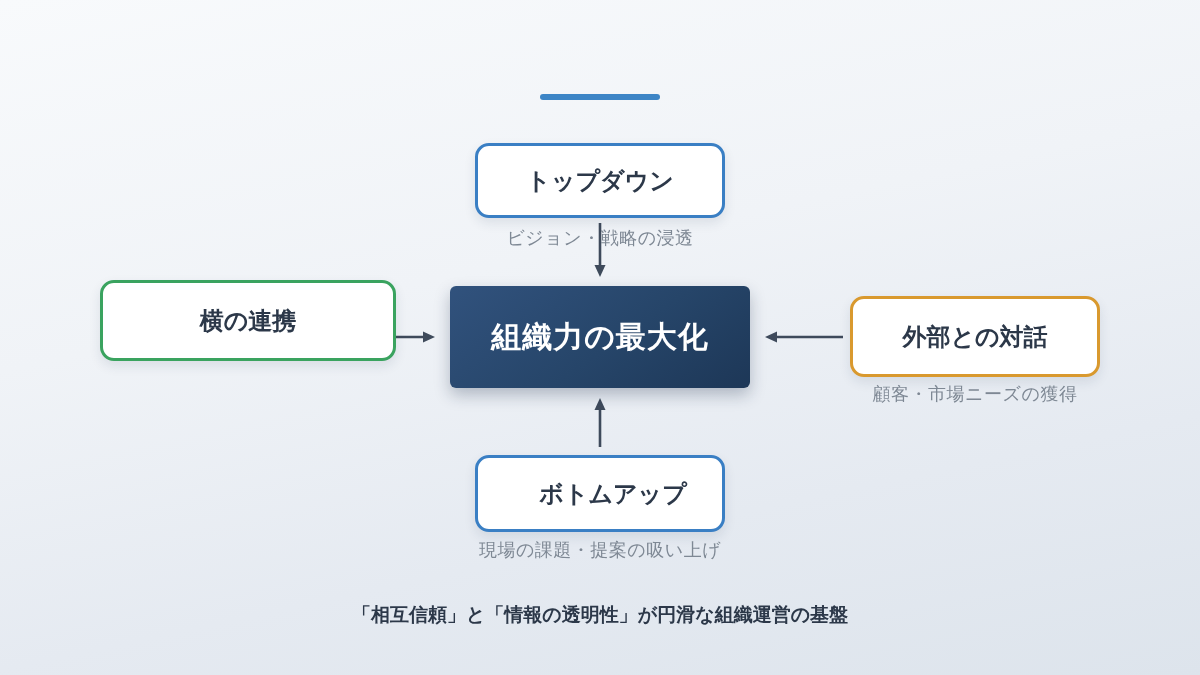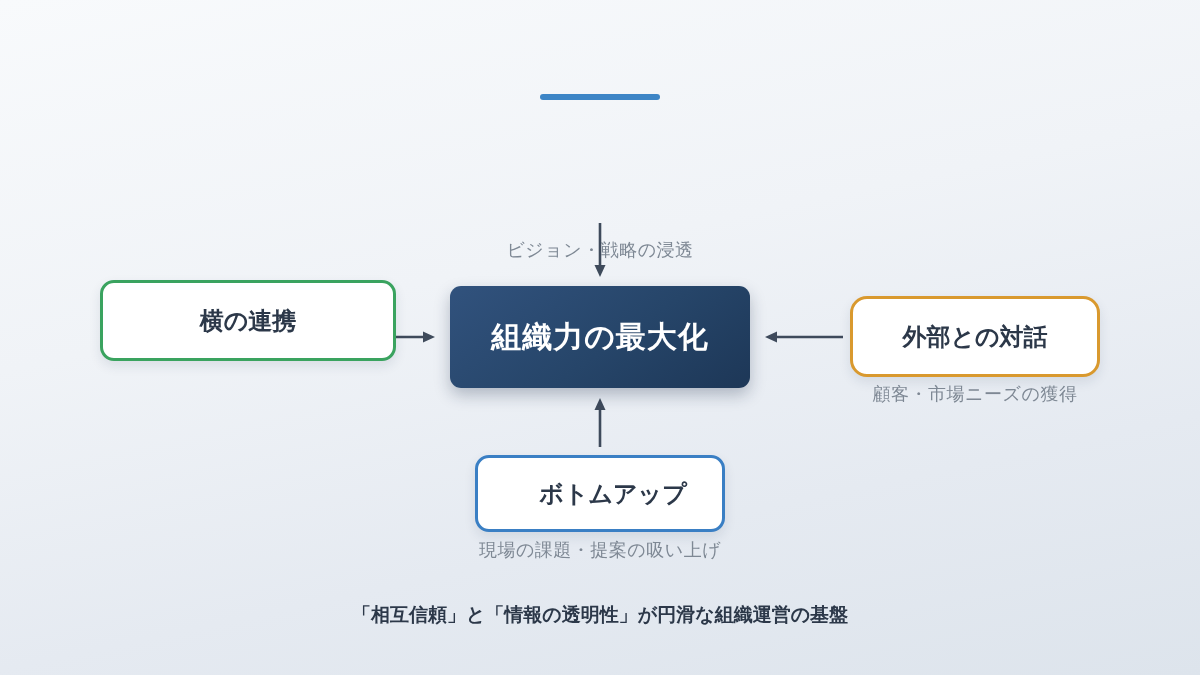--- a/index.html
+++ b/index.html
@@ -44,48 +44,48 @@
     align-items: center;
     justify-content: center;
     font-size: 24px;
     font-weight: 800;
     color: #2c3849;
     box-shadow: 0 5px 12px rgba(30,50,80,0.10);
     box-sizing: border-box;
   }
   .node-top    { left: 475px; top: 143px; width: 250px; height: 75px; }
   .node-left   { left: 100px; top: 280px; width: 296px; height: 81px; }
-  .node-right  { left: 850px; top: 296px; width: 250px; height: 81px; border-radius: 17px; }
+  .node-right  { left: 850px; top: 296px; width: 250px; height: 81px; }
   .node-bottom { left: 475px; top: 455px; width: 250px; height: 77px; }
   .center-node {
     position: absolute;
     left: 450px; top: 286px;
     width: 300px; height: 102px;
-    border-radius: 11px;
+    border-radius: 6px;
     background: linear-gradient(145deg, #31527d 0%, #264569 55%, #1d3757 100%);
     display: flex;
     align-items: center;
     justify-content: center;
     font-size: 30px;
     font-weight: 800;
     color: #ffffff;
     box-shadow: 0 7px 16px rgba(20,40,70,0.28);
     letter-spacing: 1px;
     font-family: Liberation Serif, serif;
   }
   .caption {
     position: absolute;
     width: 320px;
     text-align: center;
     font-size: 18px;
     font-weight: 400;
     color: #7e8894;
     letter-spacing: 0.5px;
   }
-  .caption-top    { left: 440px; top: 226px; margin-top: 12px; }
+  .caption-top    { left: 440px; top: 226px; }
   .caption-left   { left:  65px; top: 382px; }
   .caption-right  { left: 815px; top: 382px; }
   .caption-bottom { left: 440px; top: 538px; }
   .footer {
     position: absolute;
     top: 602px; left: 0;
     width: 100%;
     text-align: center;
     font-size: 19px;
     font-weight: 700;
@@ -106,20 +106,23 @@
       </marker>
     </defs>
     <g stroke="#3e4a5b" stroke-width="2.6" fill="none">
       <line x1="600" y1="223" x2="600" y2="265" marker-end="url(#ah)"></line>
       <line x1="600" y1="447" x2="600" y2="410" marker-end="url(#ah)"></line>
       <line x1="357" y1="337" x2="423" y2="337" marker-end="url(#ah)"></line>
       <line x1="843" y1="337" x2="777" y2="337" marker-end="url(#ah)"></line>
     </g>
   </svg>
 
+  <div class="node node-top" style="border-color: rgb(58, 127, 196);">
+    <span>トップダウン</span>
+  </div>
   <div class="caption caption-top">ビジョン・戦略の浸透</div>
 
   <div class="node node-left" style="border-color: rgb(58, 163, 95);">
     <span>横の連携</span>
   </div>
 
   <div class="node node-right" style="border-color: rgb(217, 153, 46);">
     <span>外部との対話</span>
   </div>
   <div class="caption caption-right">顧客・市場ニーズの獲得</div>

